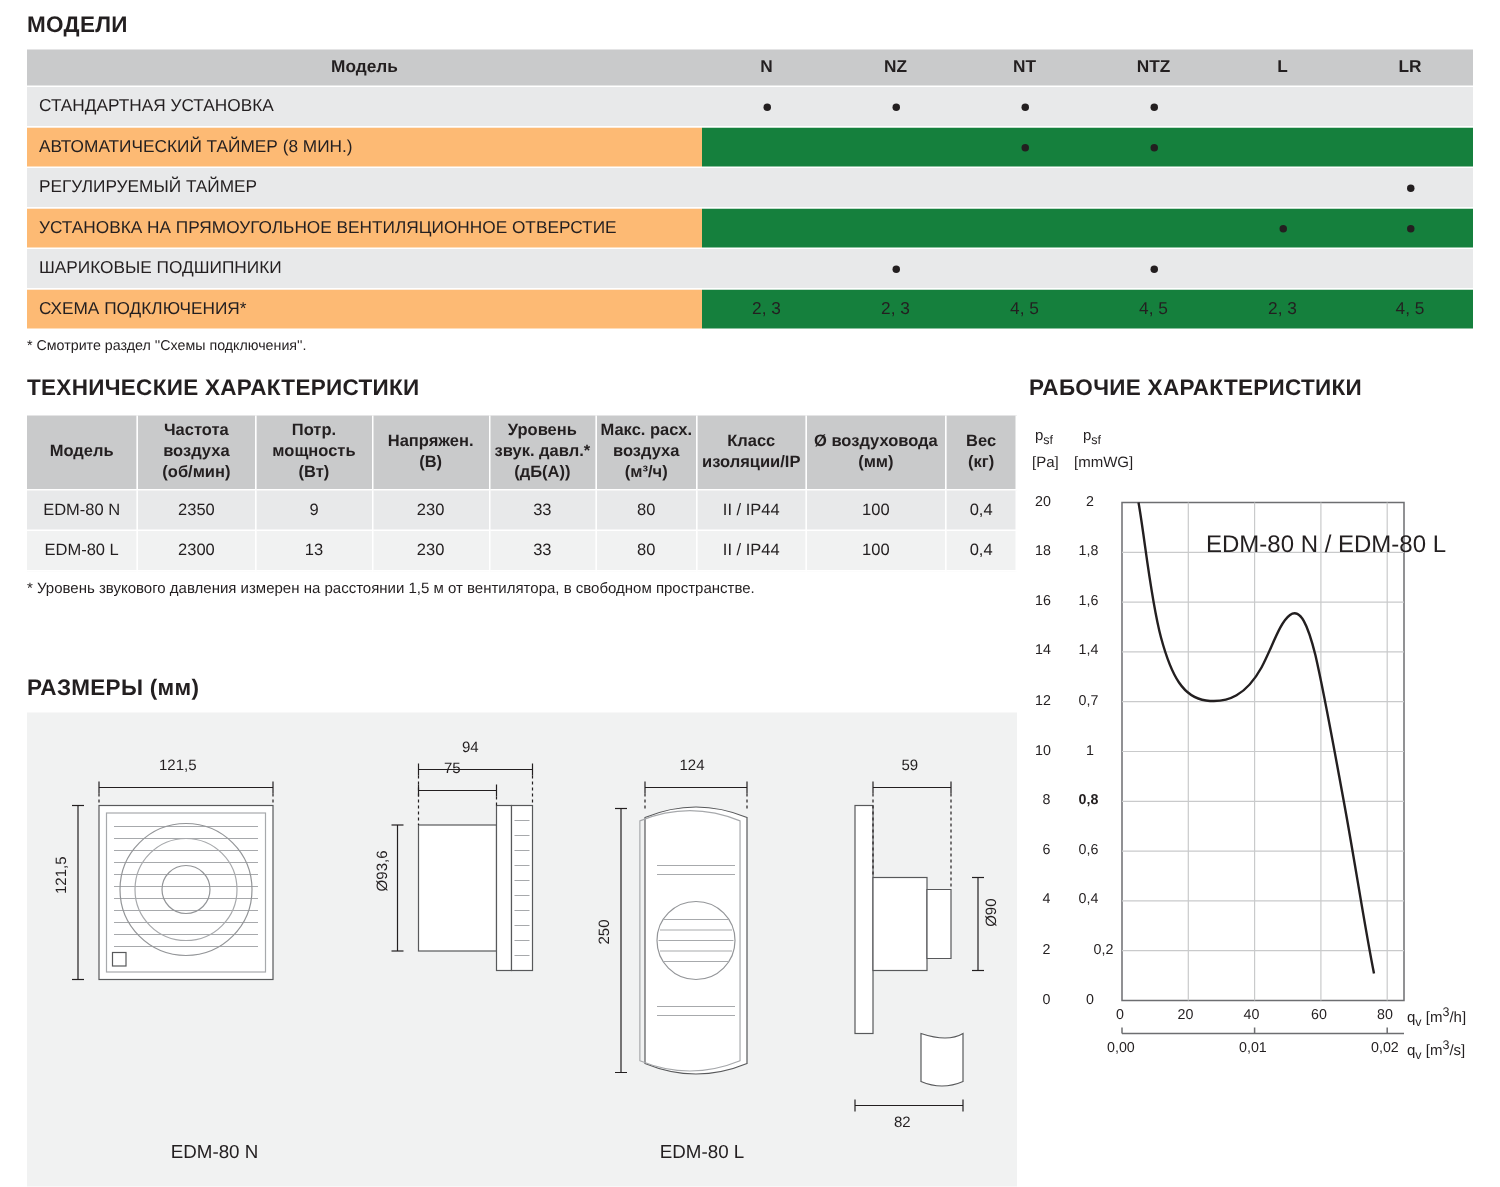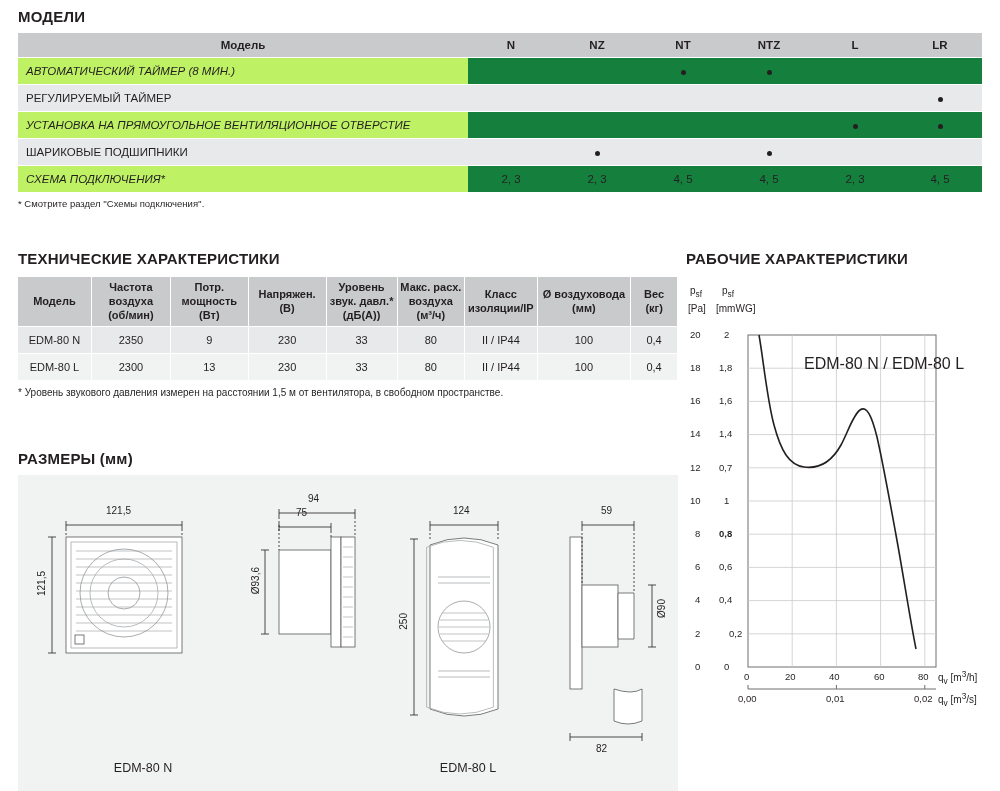--- a/index.html
+++ b/index.html
@@ -21,21 +21,21 @@
     font-size:11.5px;padding:0;height:26px;vertical-align:middle;
     border-bottom:1px solid #ffffff;
   }
   table.models thead th{
     background:#c9cacb;font-weight:bold;text-align:center;height:24px;font-size:11.5px;
   }
   table.models thead th.first{text-align:center;}
   table.models td.label{
     background:#e8e9ea;text-align:left;padding-left:8px;font-size:11.5px;
   }
-  table.models tr.alt td.label{background:#bef264;font-style:italic;}
+  table.models tr.alt td.label{background:#fdba74;}
   table.models td.cell{
     background:#e8e9ea;text-align:center;
   }
   table.models tr.alt td.cell{background:#15803d;}
   .dot{display:inline-block;width:5px;height:5px;border-radius:50%;background:#231f20;}
   .note{font-size:9.5px;margin-top:5px;color:#231f20;}
   
   #tech-section{position:absolute;left:18px;top:250px;width:660px;}
   table.tech{border-collapse:collapse;margin-top:10px;table-layout:fixed;}
   table.tech th,table.tech td{
@@ -72,20 +72,29 @@
         <th class="first" style="width:450px">Модель</th>
         <th style="width:86px">N</th>
         <th style="width:86px">NZ</th>
         <th style="width:86px">NT</th>
         <th style="width:86px">NTZ</th>
         <th style="width:86px">L</th>
         <th style="width:84px">LR</th>
       </tr>
     </thead>
     <tbody>
+      <tr>
+        <td class="label">СТАНДАРТНАЯ УСТАНОВКА</td>
+        <td class="cell"><span class="dot"></span></td>
+        <td class="cell"><span class="dot"></span></td>
+        <td class="cell"><span class="dot"></span></td>
+        <td class="cell"><span class="dot"></span></td>
+        <td class="cell"></td>
+        <td class="cell"></td>
+      </tr>
       <tr class="alt">
         <td class="label">АВТОМАТИЧЕСКИЙ ТАЙМЕР (8 МИН.)</td>
         <td class="cell"></td>
         <td class="cell"></td>
         <td class="cell"><span class="dot"></span></td>
         <td class="cell"><span class="dot"></span></td>
         <td class="cell"></td>
         <td class="cell"></td>
       </tr>
       <tr>

